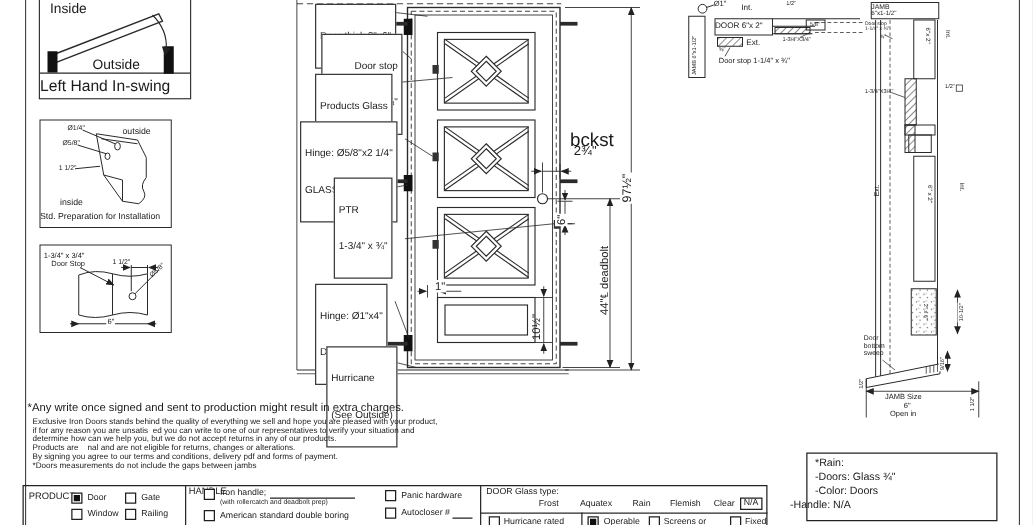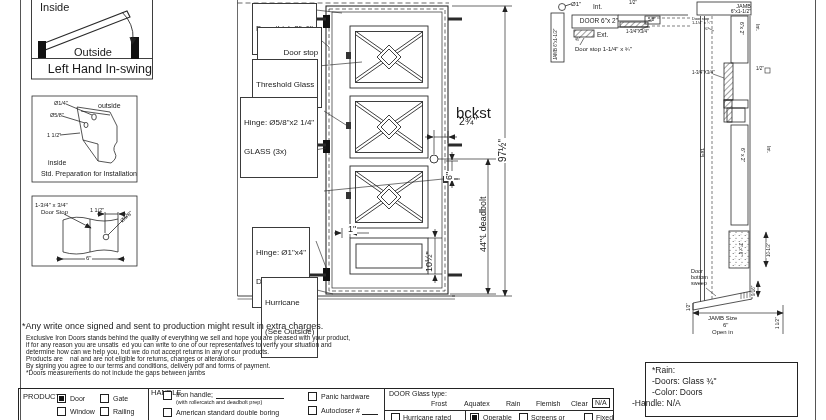--- a/index.html
+++ b/index.html
@@ -3,21 +3,21 @@
 <meta charset="utf-8">
 <style>
   html,body{margin:0;padding:0;background:#e8e8e8;}
   #stage{position:relative;width:826px;height:420px;background:#ffffff;overflow:hidden;
          font-family:"Liberation Sans",sans-serif;color:#1a1a1a;}
   #art{position:absolute;left:0;top:0;}
   .t{position:absolute;white-space:pre;line-height:1.12;color:#1a1a1a;}
   .rot{transform:rotate(-90deg);transform-origin:0 0;}
   .rot90{transform:rotate(90deg);transform-origin:0 0;}
   .bgw{background:#fff;padding:0 1px;}
-  .ctr{text-align:right;}
+  .ctr{text-align:left;}
   .co{position:absolute;border:1px solid #3a3a3a;background:#fff;padding:1px 3px;
       font-size:8px;line-height:1.2;white-space:pre;}
   .co .sm{font-size:6px;}
   .cb{position:absolute;width:9px;height:9px;border:1.3px solid #1f1f1f;background:#fff;box-sizing:border-box;}
   .cb.on::after{content:"";position:absolute;left:1px;top:1px;right:1px;bottom:1px;background:#101010;}
   .vl{position:absolute;width:0;border-left:1.2px solid #2a2a2a;}
   .hl{position:absolute;height:0;border-top:1.2px solid #2a2a2a;}
   .frame{position:absolute;border:1.4px solid #232323;background:transparent;box-sizing:border-box;}
   .blank{position:absolute;border-bottom:1px solid #222;}
   .naBox{border:1.1px solid #1f1f1f;padding:0 2px;}
@@ -249,26 +249,30 @@
   <div class="t bgw" style="left:85px;top:255px;font-size:6px">6"</div>
 
   <div class="co" style="left:252px;top:3px">
     <div>Door thick 2"x6"</div>
   </div>
   <div class="co" style="left:257px;top:27px">
     <div style="text-align:right">Door stop</div>
     <div>PTR: 1-1/4"x ¾"</div>
   </div>
   <div class="co" style="left:252px;top:59px">
-    <div>Threshold Glass</div>
+    <div>Products Glass</div>
     <div class="sm">¾"</div>
   </div>
   <div class="co" style="left:240px;top:97px">
     <div>Hinge: Ø5/8"x2 1/4"</div>
     <div>GLASS (3x)</div>
+  </div>
+  <div class="co" style="left:267px;top:142px">
+    <div>PTR</div>
+    <div>1-3/4" x ¾"</div>
   </div>
   <div class="co" style="left:252px;top:227px">
     <div>Hinge: Ø1"x4"</div>
     <div>Door (3x)</div>
   </div>
   <div class="co" style="left:261px;top:277px">
     <div>Hurricane</div>
     <div>(See Outside)</div>
   </div>
 

